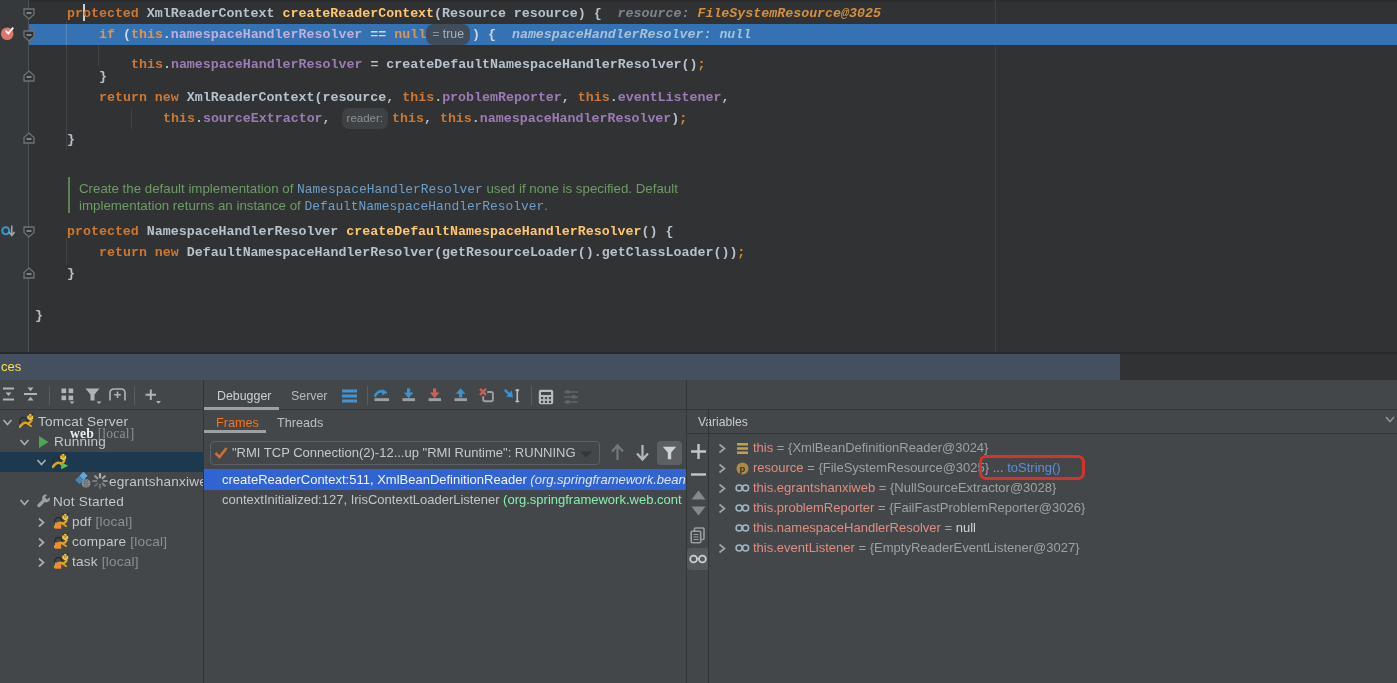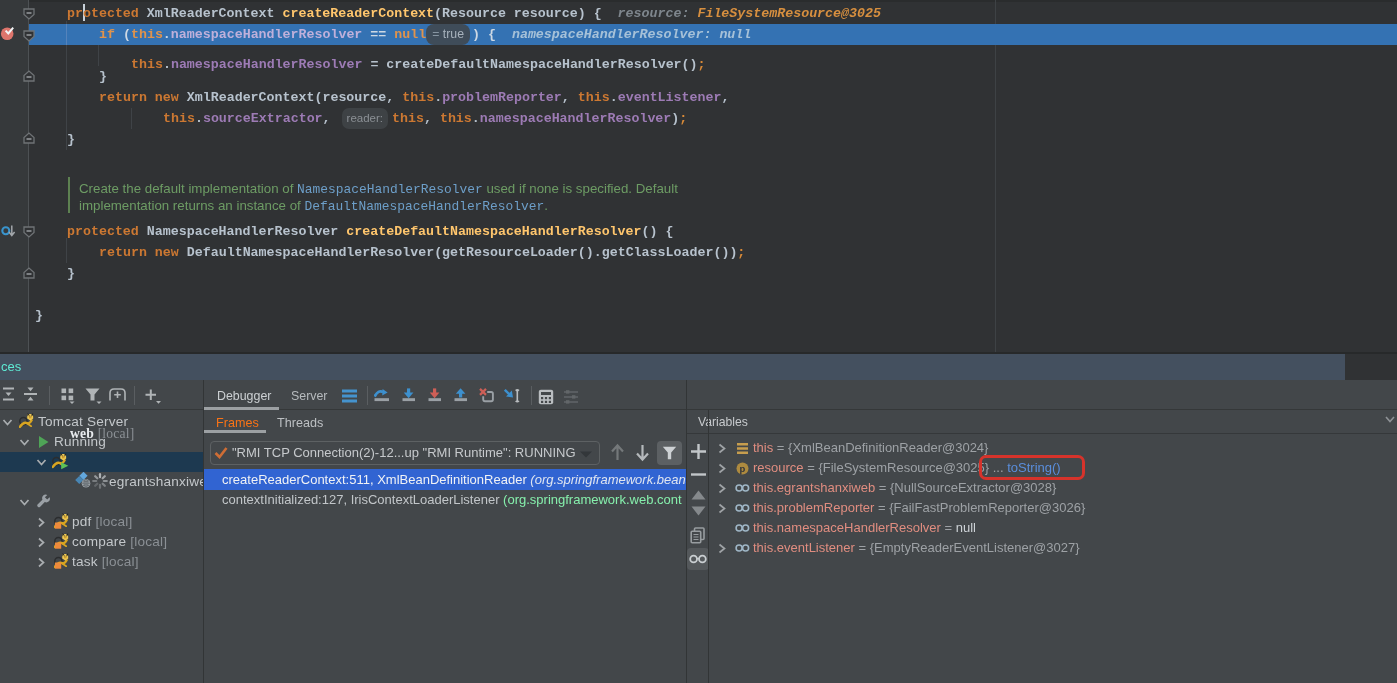--- a/index.html
+++ b/index.html
@@ -28,22 +28,22 @@
 .pill .eq{color:#8795a2;}
 .pillg{display:inline-block;background:#3e4245;border-radius:7px;color:#8b9095;
   padding:0 5px;margin-left:3px;margin-right:4px;font-size:11.5px;font-weight:normal;font-family:"Liberation Sans",sans-serif;text-align:center;}
 .iguide{position:absolute;width:1px;background:#3f4347;}
 .docbar{position:absolute;left:68px;top:177px;width:2px;height:36px;background:#5d8151;}
 .docline{position:absolute;white-space:pre;font-size:13.3px;line-height:17px;color:#6d9c64;}
 .doccode{font-family:"Liberation Mono",monospace;font-size:12.9px;color:#6d9fc9;}
 .caret{position:absolute;left:83px;top:4px;width:1.6px;height:17px;background:#c8d0d8;}
 
 #sep1{position:absolute;left:0;top:352px;width:1397px;height:2px;background:#27292a;}
-#band{position:absolute;left:0;top:354px;width:1345px;height:26px;background:#44505f;
-  color:#5eead4;font-size:13px;line-height:26px;}
+#band{position:absolute;left:0;top:354px;width:1120px;height:26px;background:#44505f;
+  color:#fde047;font-size:13px;line-height:26px;}
 #toolbar{position:absolute;left:0;top:380px;width:1397px;height:29px;background:#43474a;
   border-bottom:1px solid #353839;}
 #content{position:absolute;left:0;top:410px;width:1397px;height:273px;background:#43474a;}
 .vdiv{position:absolute;top:380px;height:303px;width:1px;background:#323536;}
 
 .trow{position:absolute;left:0;width:203px;height:20px;line-height:20px;color:#c3c7ca;font-size:13.6px;letter-spacing:0.2px;white-space:pre;overflow:hidden;}
 .dim{color:#8b9095;}
 .tsel{position:absolute;left:0;width:204px;height:20px;background:#1d3950;}
 
 .tab{position:absolute;font-size:12.6px;color:#bdc0c3;}
@@ -293,20 +293,21 @@
         <path d="M3.2,3.2 L5.3,5.3" opacity="0.75"></path>
       </g>
     </svg>
 <div class="trow" style="left:109px;top:472px;width:94px;">egrantshanxiweb</div>
 <svg class="abs" style="left:19px;top:497px;" width="11" height="11">
       <path d="M1.5,3 L5.5,7.5 L9.5,3" stroke="#a9adb0" stroke-width="1.7" fill="none"></path>
     </svg>
 <svg class="abs" style="left:36px;top:494px;" width="15" height="15">
       <path d="M13.6,3.2 Q14.6,5.6 12.9,7.3 Q11.2,9 8.8,8.1 L4.2,12.7 Q3,13.9 1.8,12.7 Q0.6,11.5 1.8,10.3 L6.4,5.7 Q5.5,3.3 7.2,1.6 Q8.9,-0.1 11.3,0.9 L8.9,3.3 L11.2,5.6 Z" fill="#9aa0a5"></path>
     </svg>
+<div class="trow" style="left:53px;top:492px;">Not Started</div>
 <svg class="abs" style="left:36px;top:517px;" width="10" height="11">
       <path d="M3,1.5 L7.5,5.5 L3,9.5" stroke="#a9adb0" stroke-width="1.7" fill="none"></path>
     </svg>
 <svg class="abs" style="left:54px;top:513px;" width="16" height="16" viewBox="0 0 16 16">
       <use href="#tomcat"></use>
       <rect x="1" y="9.5" width="6.2" height="6.2" fill="#ee8a3c"></rect>
     </svg>
 <div class="trow" style="left:72px;top:512px;">pdf <span class="dim">[local]</span></div>
 <svg class="abs" style="left:36px;top:537px;" width="10" height="11">
       <path d="M3,1.5 L7.5,5.5 L3,9.5" stroke="#a9adb0" stroke-width="1.7" fill="none"></path>

